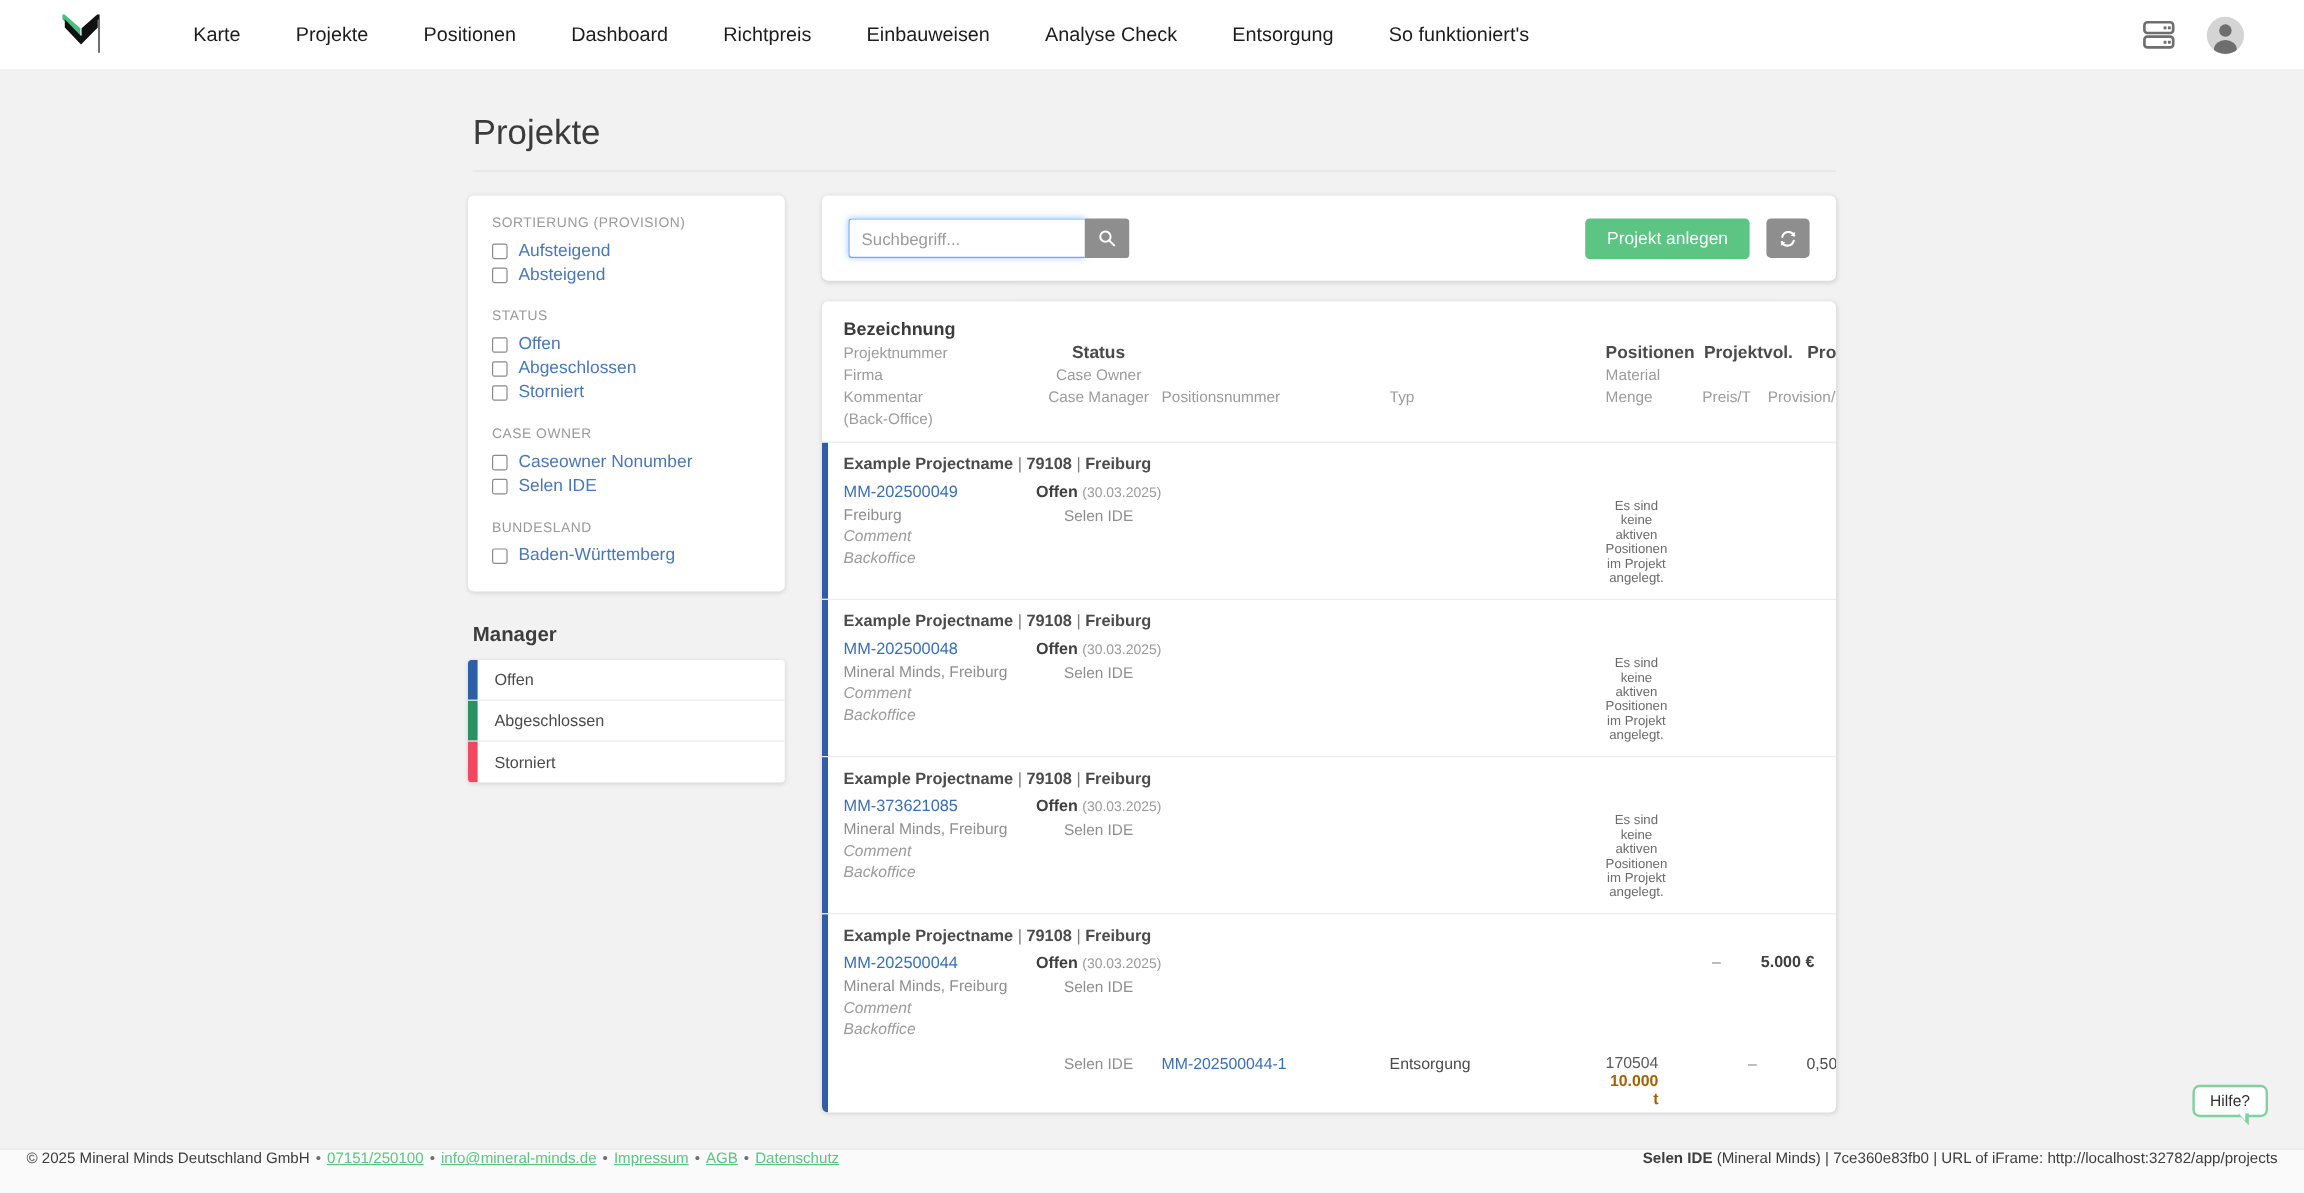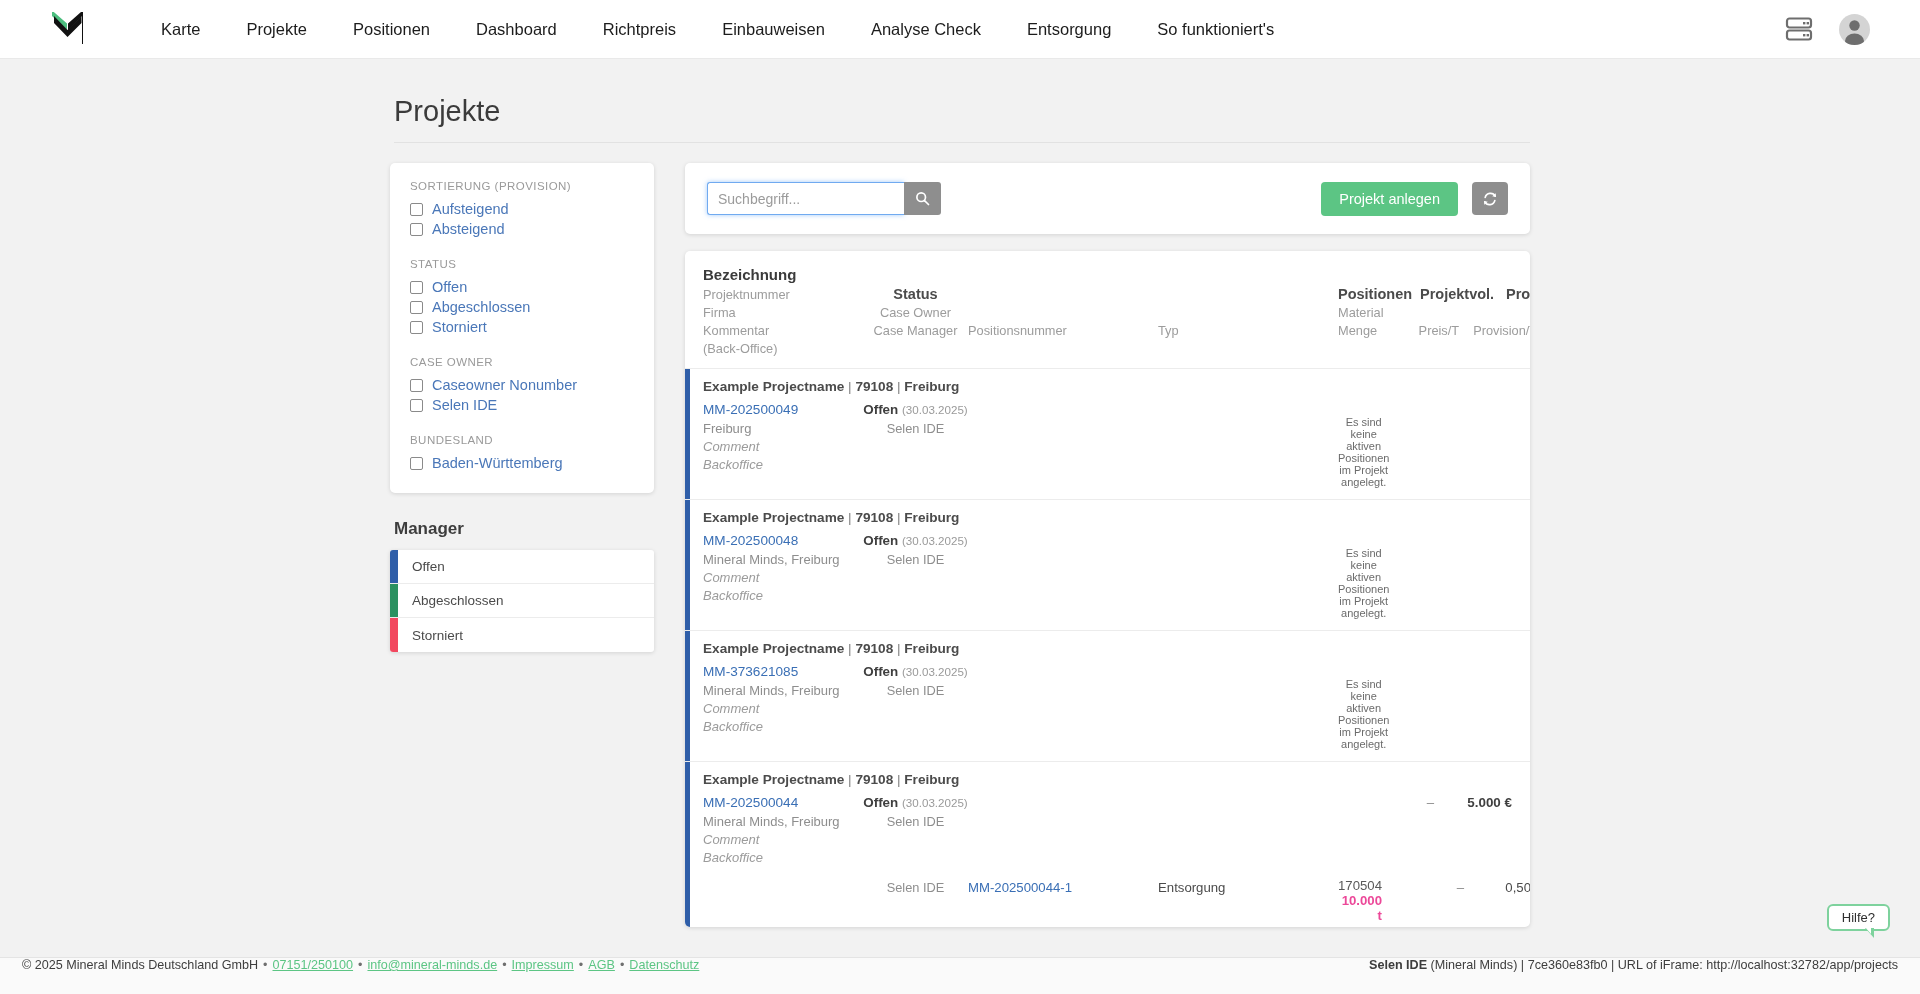--- a/index.html
+++ b/index.html
@@ -256,21 +256,21 @@
   .caseowner { font-size: 12.8px; color: #8e8e8e; line-height: 18px; }
   .empty-msg {
     font-size: 11px;
     color: #6b6b6b;
     text-align: center;
     margin-top: 16px;
   }
   .pos-link { font-size: 13.2px; color: #3a6fb5; text-decoration: none; cursor: pointer; }
   .typ { font-size: 13.2px; color: #4b4b4b; }
   .num { font-size: 13.2px; color: #5a5a5a; }
-  .num-b { font-size: 13.2px; color: #ec4899; font-weight: 700; }
+  .num-b { font-size: 13.2px; color: #a16207; font-weight: 700; }
   .dash { font-size: 13.2px; color: #8a8a8a; }
   .money-b { font-size: 13.4px; font-weight: 700; color: #3f3f3f; }
   .money { font-size: 13.2px; color: #4b4b4b; }
 
   .subrow { display: flex; padding: 0 0 4px 18px; }
   .stack { display: flex; flex-direction: column; }
 
   
   .help-bubble {
     position: absolute;

